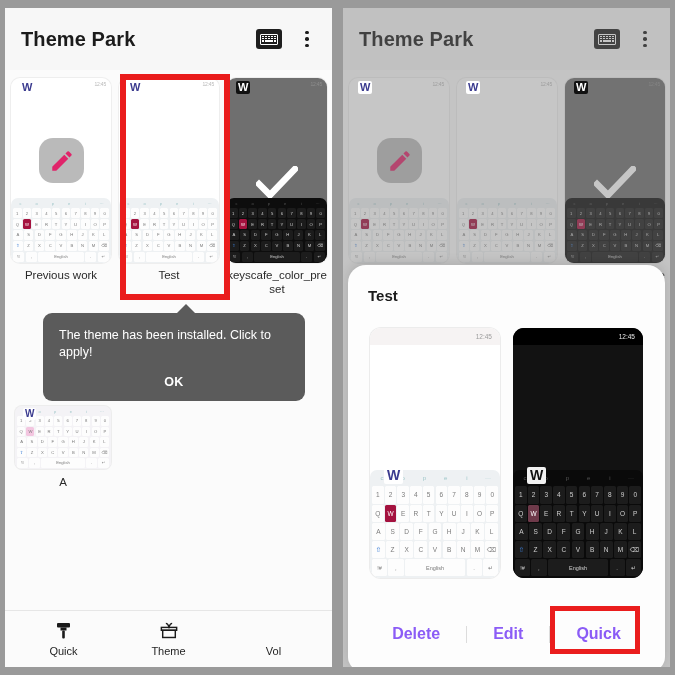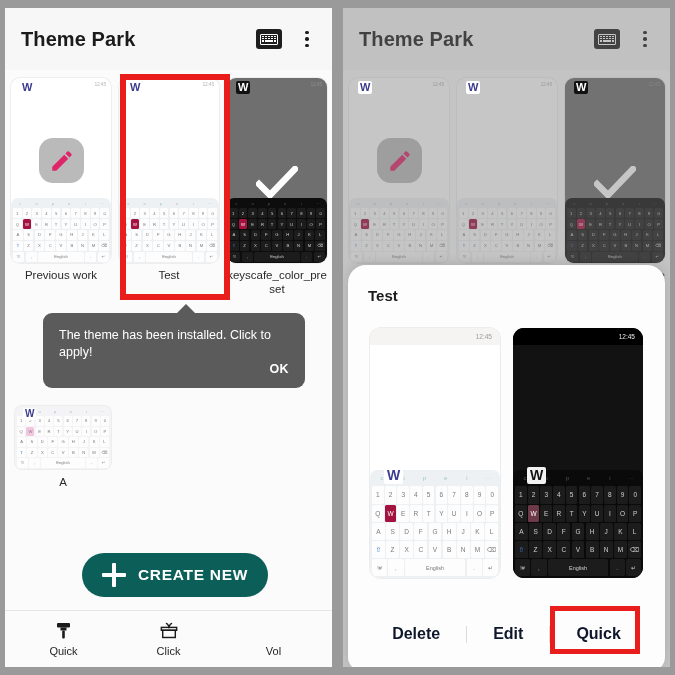--- a/index.html
+++ b/index.html
@@ -77,21 +77,21 @@
   #hl-apply { left:550px; top:606px; width:90px; height:48px; border-width:5px; }
 
   
   .toast { position:absolute; left:38px; top:305px; width:262px;
            background:#5b5b5b; border-radius:9px; padding:14px 16px 12px 16px;
            color:#fff; }
   .toast:before { content:""; position:absolute; top:-9px; left:134px;
            border-left:9px solid transparent; border-right:9px solid transparent;
            border-bottom:9px solid #5b5b5b; }
   .toast-msg { font-size:12.5px; line-height:17px; }
-  .toast-ok { text-align:right; font-size:12.5px; font-weight:bold; margin-top:1px;
+  .toast-ok { text-align:center; font-size:12.5px; font-weight:bold; margin-top:14px;
               letter-spacing:.4px; }
 
   
   .small-item { position:absolute; left:10px; top:398px; width:96px; }
   .small-thumb { width:96px; height:63px; background:#f4f3f6; border-radius:7px;
                  position:relative; overflow:hidden; box-shadow:0 0 0 1px #ededed; }
   .small-label { text-align:center; font-size:11.5px; color:#2a2a2a; margin-top:7px; }
 
   
   .create { position:absolute; left:77px; top:545px; width:186px; height:44px;
@@ -123,21 +123,21 @@
         background:#fff; box-shadow:0 0 0 1px #ececec; }
   .pv.dark { background:#121212; box-shadow:none; }
   .pv-status { height:17px; display:flex; align-items:center; justify-content:flex-end;
                padding-right:8px; font-size:6.5px; color:#9c9c9c; gap:2px; background:#f6f3f3; }
   .pv.dark .pv-status { background:#000; color:#e8e8e8; }
   .pv-kb { position:absolute; left:0; right:0; bottom:0; height:108px; }
   .pv .bigW { left:14px; top:-3px; font-size:14px; line-height:17px; padding:0 3px; }
 
   .sheet-actions { position:absolute; left:0; right:0; bottom:28px;
                    display:flex; align-items:center; justify-content:center; gap:0; }
-  .act { font-size:16px; font-weight:bold; color:#0f172a; padding:0 26px; }
+  .act { font-size:16px; font-weight:bold; color:#8b5cf6; padding:0 26px; }
   .act-sep { width:1px; height:17px; background:#dcdcdc; }
 </style>
 </head>
 <body>
 
 <div class="stage">
 
   <div class="panel left">
 
     <div class="appbar">
@@ -480,45 +480,41 @@
         </div>
       </div>
       <div class="small-label">A</div>
     </div>
 
     <div class="toast">
       <div class="toast-msg">The theme has been installed. Click to apply!</div>
       <div class="toast-ok">OK</div>
     </div>
 
-    <div class="create">
-      <span class="plus"></span>
-      <span class="create-label">CREATE NEW</span>
-    </div>
 
     <div class="bottomnav">
       <div class="nav-item">
         <span class="nav-ico">
           <svg width="17" height="18" viewBox="0 0 17 18">
               <rect x="2" y="1" width="13" height="4.5" rx="1" fill="#1b1b1b"></rect>
               <rect x="5.5" y="5.5" width="6" height="3" fill="#1b1b1b"></rect>
               <rect x="7.2" y="8.5" width="2.6" height="8" rx="1" fill="#1b1b1b"></rect>
             </svg>
         </span>
         <span class="nav-label">Quick</span>
       </div>
       <div class="nav-item">
         <span class="nav-ico">
           <svg width="18" height="18" viewBox="0 0 20 20">
               <path d="M6.5 1.5c1.6 0 3 2.5 3.5 4 .5-1.5 1.9-4 3.5-4" stroke="#1b1b1b" stroke-width="1.6" fill="none"></path>
               <rect x="1.5" y="6" width="17" height="3.2" stroke="#1b1b1b" stroke-width="1.6" fill="none"></rect>
               <rect x="3" y="9.2" width="14" height="8" stroke="#1b1b1b" stroke-width="1.6" fill="none"></rect>
             </svg>
         </span>
-        <span class="nav-label">Click</span>
+        <span class="nav-label">Theme</span>
       </div>
       <div class="nav-item">
         <span class="nav-ico"></span>
         <span class="nav-label">Vol</span>
       </div>
     </div>
 
     <div class="hl" id="hl-test"></div>
   </div>
 

